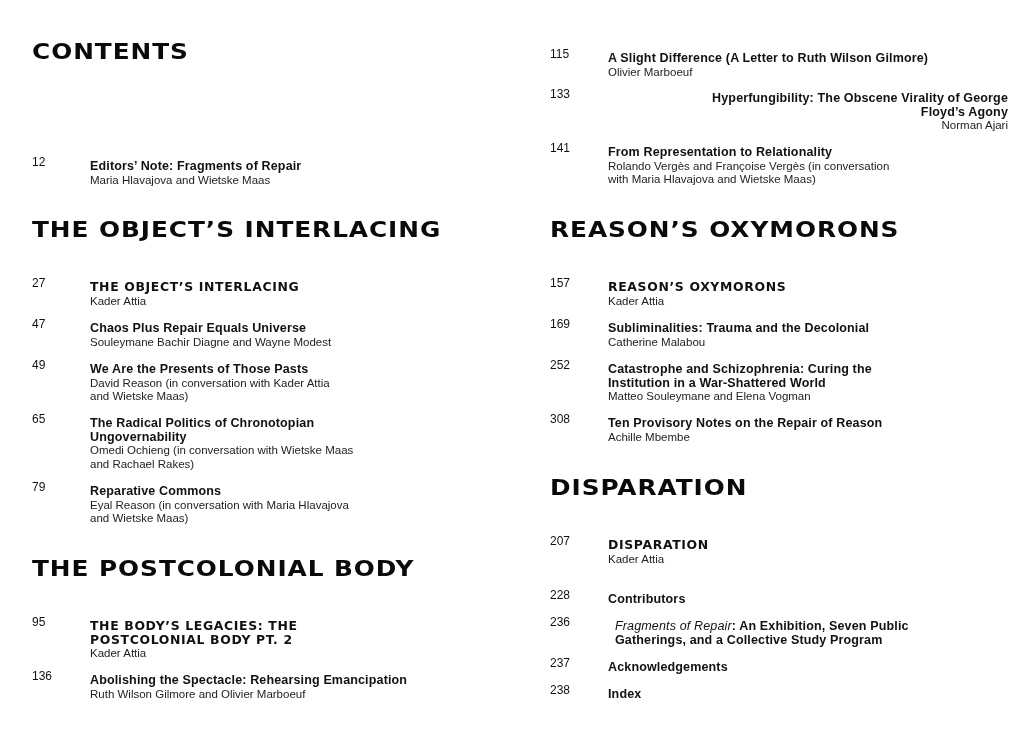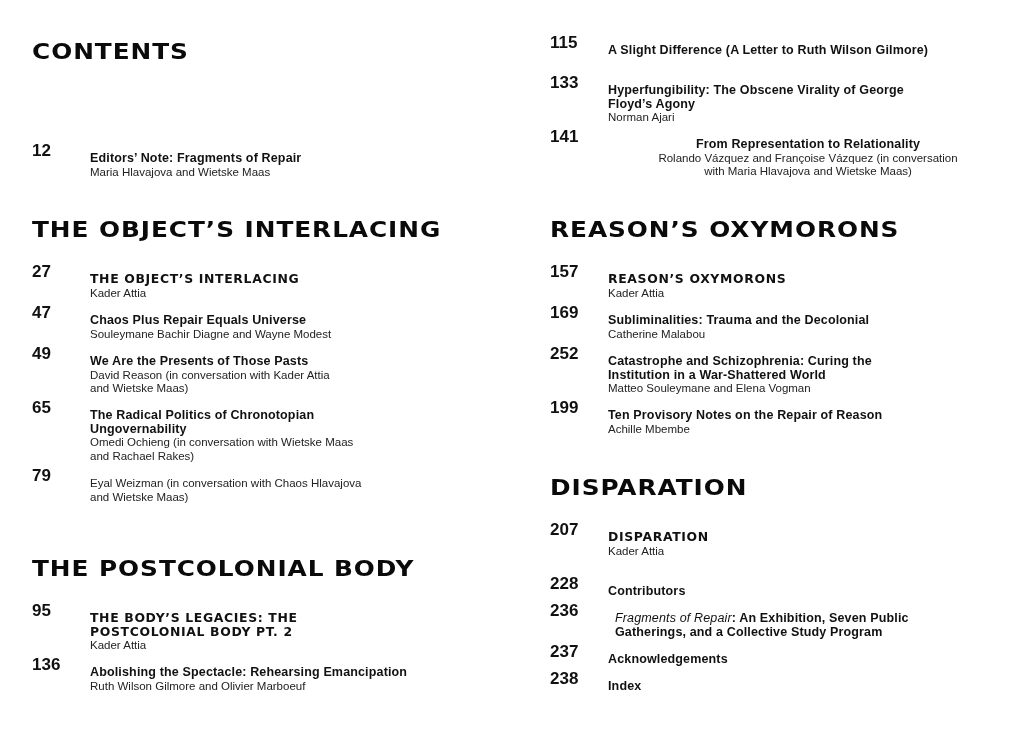--- a/index.html
+++ b/index.html
@@ -1,20 +1,20 @@
 <!DOCTYPE html>
 <html><head>
 <meta charset="utf-8">
 <style>
   html, body { margin: 0; padding: 0; background: #ffffff; }
   body { width: 1024px; height: 736px; position: relative; overflow: hidden; color: #111111; font-family: "Liberation Sans", sans-serif; }
   .heading { position: absolute; font-family: "DejaVu Sans", sans-serif; font-weight: bold; font-size: 21px; letter-spacing: 0.8px; transform: scaleX(1.18); transform-origin: left top; line-height: 24px; white-space: nowrap; margin: 0; color: #0a0a0a; }
   .entry { position: absolute; width: 360px; }
-  .num { position: absolute; left: 0; top: 0; font-family: "Liberation Sans", sans-serif; font-weight: bold; font-size: 17px; line-height: 13.5px; }
-  .body { position: absolute; left: 58px; top: 8px; width: 340px; }
+  .num { position: absolute; left: 0; top: 12px; font-family: "Liberation Sans", sans-serif; font-weight: normal; font-size: 12px; line-height: 13.5px; }
+  .body { position: absolute; left: 58px; top: 16px; width: 340px; }
   .title { font-family: "Liberation Sans", sans-serif; font-weight: bold; font-size: 12.5px; line-height: 13.5px; letter-spacing: 0.15px; }
   .title.caps { font-family: "DejaVu Sans", sans-serif; font-size: 11.5px; letter-spacing: 0.6px; transform: scaleX(1.08); transform-origin: left top; display: block; }
   .title .ital { font-style: italic; font-weight: normal; }
   .author { font-size: 11.5px; line-height: 13.5px; color: #222222; }
 </style>
 </head>
 <body>
 
 <h1 class="heading" style="left:32px; top:40px;">CONTENTS</h1>
 
@@ -59,21 +59,22 @@
     <div class="title">The Radical Politics of Chronotopian</div>
     <div class="title">Ungovernability</div>
     <div class="author">Omedi Ochieng (in conversation with Wietske Maas</div>
     <div class="author">and Rachael Rakes)</div>
   </div>
 </div>
 
 <div class="entry" style="left:32px; top:469px;">
   <span class="num">79</span>
   <div class="body">
-    <div class="author">Eyal Weizman (in conversation with Chaos Hlavajova</div>
+    <div class="title">Reparative Commons</div>
+    <div class="author">Eyal Reason (in conversation with Maria Hlavajova</div>
     <div class="author">and Wietske Maas)</div>
   </div>
 </div>
 
 <h2 class="heading" style="left:32px; top:557px;">THE POSTCOLONIAL BODY</h2>
 
 <div class="entry" style="left:32px; top:604px;">
   <span class="num">95</span>
   <div class="body">
     <span class="title caps">THE BODY’S LEGACIES: THE</span>
@@ -87,37 +88,38 @@
   <div class="body" style="width:400px;">
     <div class="title">Abolishing the Spectacle: Rehearsing Emancipation</div>
     <div class="author">Ruth Wilson Gilmore and Olivier Marboeuf</div>
   </div>
 </div>
 
 <div class="entry" style="left:550px; top:36px;">
   <span class="num">115</span>
   <div class="body" style="width:400px;">
     <div class="title">A Slight Difference (A Letter to Ruth Wilson Gilmore)</div>
+    <div class="author">Olivier Marboeuf</div>
   </div>
 </div>
 
 <div class="entry" style="left:550px; top:76px;">
   <span class="num">133</span>
-  <div class="body" style="width:400px;">
+  <div class="body" style="width:400px;text-align:right;">
     <div class="title">Hyperfungibility: The Obscene Virality of George</div>
     <div class="title">Floyd’s Agony</div>
     <div class="author">Norman Ajari</div>
   </div>
 </div>
 
 <div class="entry" style="left:550px; top:130px;">
   <span class="num">141</span>
-  <div class="body" style="width:400px;text-align:center;">
+  <div class="body" style="width:400px;">
     <div class="title">From Representation to Relationality</div>
-    <div class="author">Rolando Vázquez and Françoise Vázquez (in conversation</div>
+    <div class="author">Rolando Vergès and Françoise Vergès (in conversation</div>
     <div class="author">with Maria Hlavajova and Wietske Maas)</div>
   </div>
 </div>
 
 <h2 class="heading" style="left:550px; top:218px;">REASON’S OXYMORONS</h2>
 
 <div class="entry" style="left:550px; top:265px;">
   <span class="num">157</span>
   <div class="body">
     <span class="title caps">REASON’S OXYMORONS</span>
@@ -136,21 +138,21 @@
 <div class="entry" style="left:550px; top:347px;">
   <span class="num">252</span>
   <div class="body">
     <div class="title">Catastrophe and Schizophrenia: Curing the</div>
     <div class="title">Institution in a War-Shattered World</div>
     <div class="author">Matteo Souleymane and Elena Vogman</div>
   </div>
 </div>
 
 <div class="entry" style="left:550px; top:401px;">
-  <span class="num">199</span>
+  <span class="num">308</span>
   <div class="body">
     <div class="title">Ten Provisory Notes on the Repair of Reason</div>
     <div class="author">Achille Mbembe</div>
   </div>
 </div>
 
 <h2 class="heading" style="left:550px; top:476px;">DISPARATION</h2>
 
 <div class="entry" style="left:550px; top:523px;">
   <span class="num">207</span>

